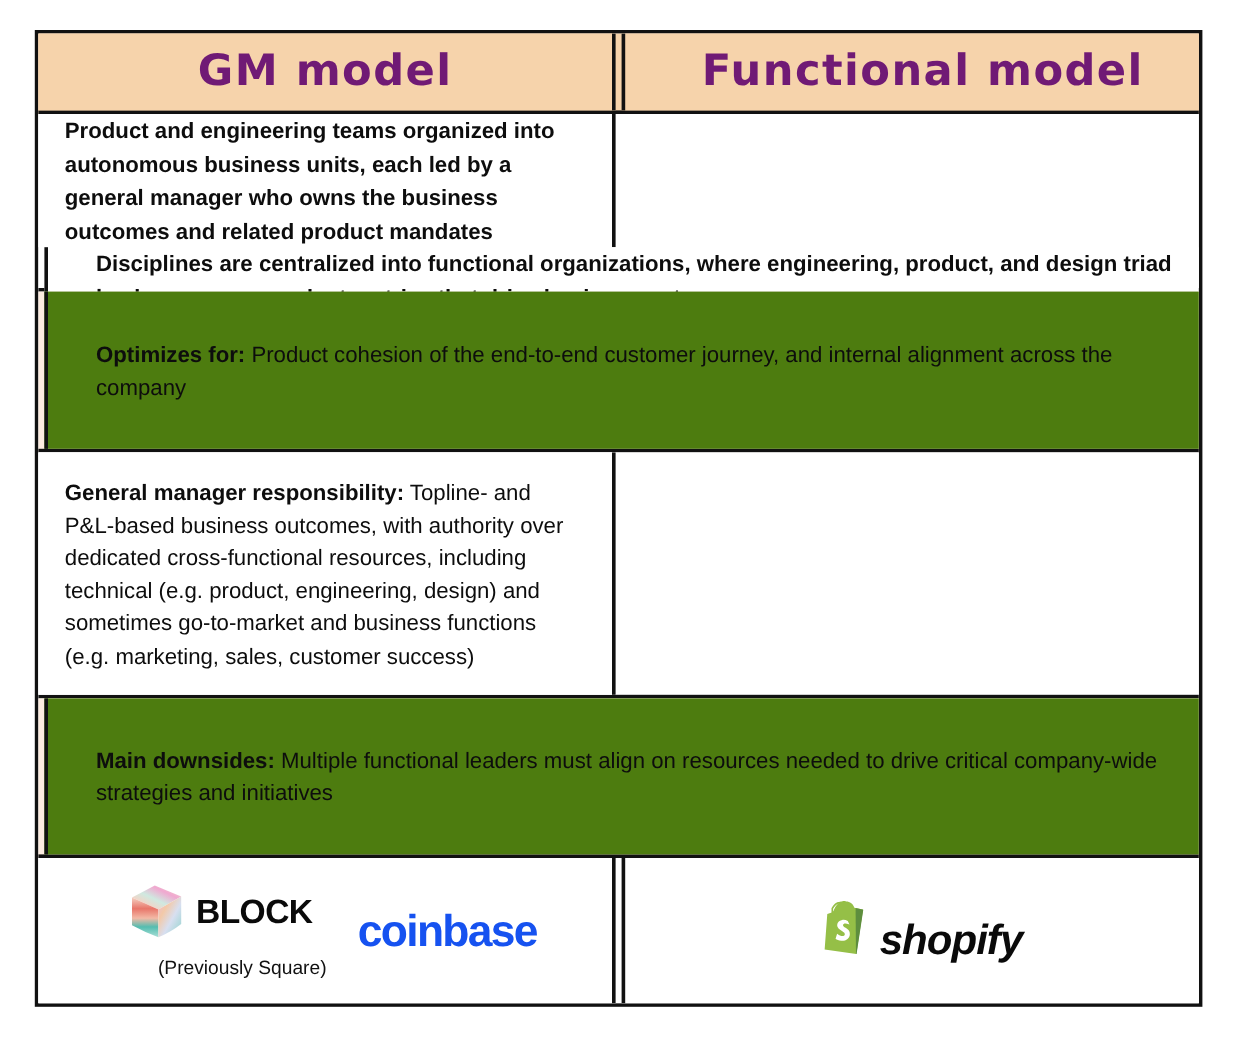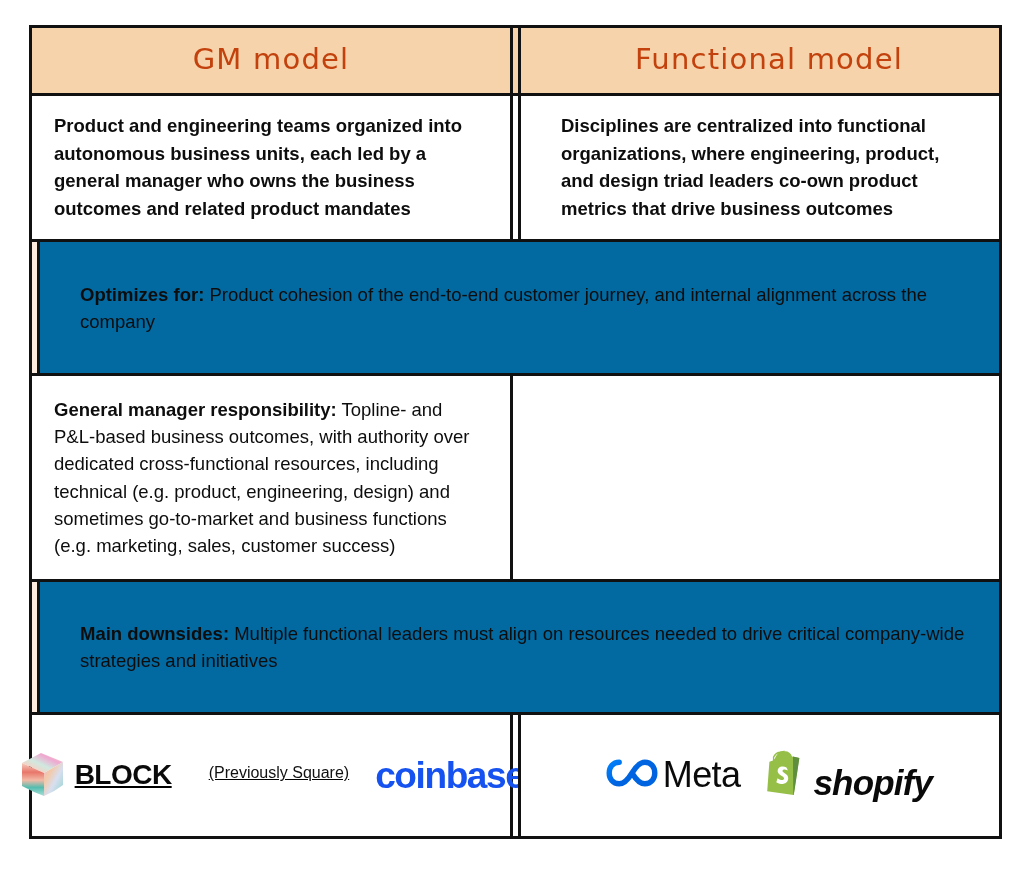--- a/index.html
+++ b/index.html
@@ -55,35 +55,35 @@
 
   
   .tcell.left { border-right: 3px solid #111111; }
   .tcell.right { border-left: none; margin-left: 5px; border-left: 3px solid #111111; padding-left: 40px; }
 
   
   .header-row { height: 68px; background: #f6d3ab; }
   .header-row .tcell { background: #f6d3ab; align-items: center; justify-content: center; }
   .header-title {
     font-family: "DejaVu Sans", sans-serif;
-    font-size: 29px;
-    font-weight: 400;
+    font-size: 36px;
+    font-weight: 700;
     letter-spacing: 1.2px;
-    color: #c2410c;
+    color: #701a75;
     text-align: center;
     line-height: 1.1;
   }
 
   
   .row-white { background: #ffffff; }
   .row-white .tcell { background: #ffffff; }
   .row-peach { background: #fcece0; }
-  .row-peach .tcell { background: #0369a1; }
-
-  .r1 { height: 148px; }
+  .row-peach .tcell { background: #4d7c0f; }
+
+  .r1 { height: 148px; flex-direction: column; }
   .r2 { height: 135px; }
   .r3 { height: 207px; }
   .r4 { height: 134px; }
   .r5 { height: 122px; }
 
   .celltext {
     font-family: "Liberation Sans", sans-serif;
     font-size: 18.5px;
     line-height: 1.47;
     color: #0d0d0d;
@@ -101,21 +101,21 @@
   }
   .logo-unit {
     display: flex;
     flex-direction: row;
     align-items: center;
     gap: 8px;
     position: relative;
   }
 
   
-  .block-lockup { position: relative; display: flex; flex-direction: row; align-items: flex-start; text-decoration: underline; }
+  .block-lockup { position: relative; display: flex; flex-direction: column; align-items: center; }
   .block-row { display: flex; flex-direction: row; align-items: center; gap: 9px; }
   .block-cube { width: 48px; height: 50px; position: relative; }
   .block-wordmark {
     font-family: "Liberation Sans", sans-serif;
     font-weight: bold;
     font-size: 28px;
     letter-spacing: -0.5px;
     color: #0a0a0a;
   }
   .block-sub {
@@ -244,38 +244,20 @@
         </div>
 
         <div class="logo-unit">
           <span class="coinbase-wordmark">coinbase</span>
         </div>
 
       </div>
 
       <div class="tcell right logo-cell">
 
-        <div class="meta-lockup">
-          <span>
-            <svg width="52" height="34" viewBox="0 0 52 34" aria-hidden="true">
-              <defs>
-                <linearGradient id="metaGrad" x1="0" y1="0" x2="1" y2="0.6">
-                  <stop offset="0%" stop-color="#0081fb"></stop>
-                  <stop offset="55%" stop-color="#0064e1"></stop>
-                  <stop offset="100%" stop-color="#0064e0"></stop>
-                </linearGradient>
-              </defs>
-              <path d="M13.2 6.2 C6.6 6.2 3.2 11.4 3.2 17 C3.2 22.6 6.6 27.8 13.2 27.8
-                       C18.6 27.8 22.2 23.3 26 17 C29.8 10.7 33.4 6.2 38.8 6.2
-                       C45.4 6.2 48.8 11.4 48.8 17 C48.8 22.6 45.4 27.8 38.8 27.8
-                       C33.4 27.8 29.8 23.3 26 17" fill="none" stroke="url(#metaGrad)" stroke-width="5.4" stroke-linecap="round"></path>
-            </svg>
-          </span>
-          <span class="meta-word">Meta</span>
-        </div>
 
         <div class="shopify-lockup">
           <span>
             <svg width="40" height="46" viewBox="0 0 40 46" aria-hidden="true">
               <path d="M18.5 1.5 C14.5 1.5 12.2 5.4 11.3 9.2 L7.6 10.4 L7.6 7.0
                        C7.6 7.0 10.0 2.6 13.6 2.2 Z" fill="#ffffff" stroke="#95bf47" stroke-width="1.4"></path>
               <path d="M13.8 2.0 C11.0 3.6 9.0 7.4 8.4 10.1 L3.4 11.7 L1.2 41.3 L27.6 45.0
                        L33.2 8.0 L26.0 6.5 C25.0 3.0 22.0 1.0 18.6 1.2 C16.9 1.3 15.2 1.5 13.8 2.0 Z" fill="#95bf47"></path>
               <path d="M27.0 6.6 L33.4 8.1 L27.8 45.0 L27.3 44.9 Z" fill="#5e8e3e"></path>
               <path d="M20.5 17.5 C19.0 16.7 17.3 16.3 15.8 16.6 C12.3 17.2 11.0 20.2 12.0 22.6

